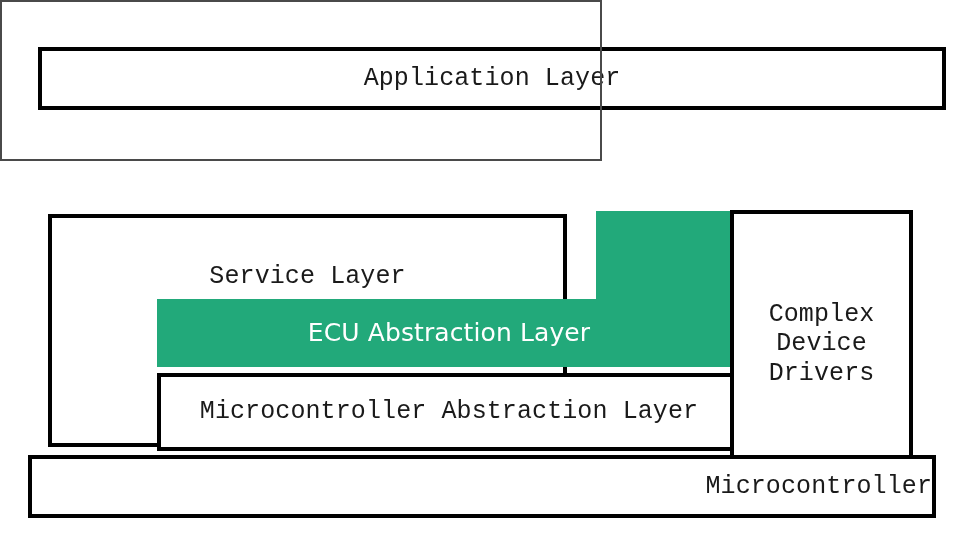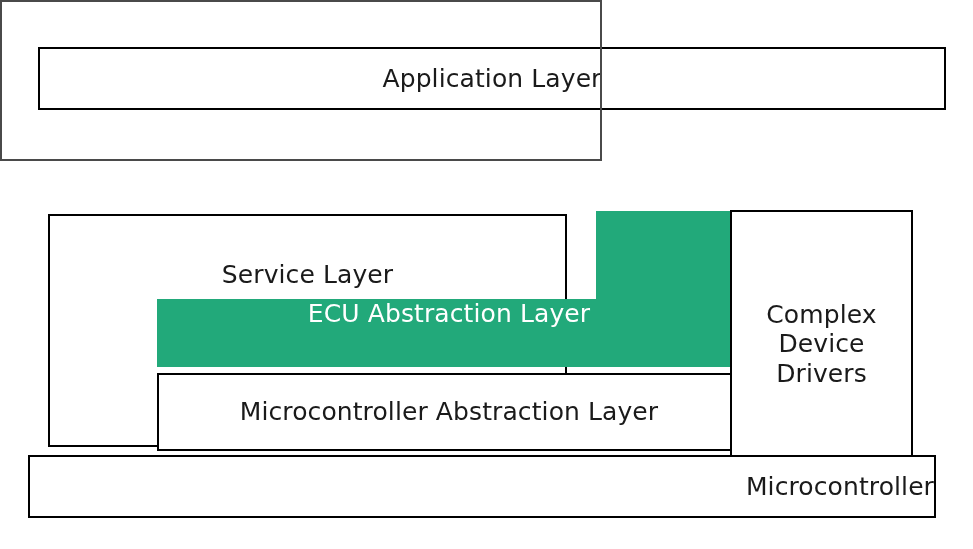--- a/index.html
+++ b/index.html
@@ -15,24 +15,25 @@
     position: relative;
     width: 973px;
     height: 549px;
     background: #ffffff;
     overflow: hidden;
   }
   .box {
     position: absolute;
     box-sizing: border-box;
     background: #ffffff;
-    border: 2px solid #000000;
+    border: 4px solid #000000;
     display: flex;
     align-items: center;
     justify-content: center;
+    font-family: Liberation Mono, monospace;
   }
   .label {
     color: #1a1a1a;
     font-size: 25px;
     line-height: 1.18;
     text-align: center;
     letter-spacing: 0.1px;
     white-space: pre-line;
   }
   
@@ -77,21 +78,21 @@
     width: 145px; height: 90px;
     background: #22a97a;
   }
   
   #ecu-abstraction-layer-box {
     position: absolute;
     left: 157px; top: 299px;
     width: 584px; height: 68px;
     background: #22a97a;
     display: flex;
-    align-items: flex-start;
+    align-items: center;
     justify-content: center;
   }
   #ecu-abstraction-layer-box .label {
     color: #ffffff;
   }
   
   #mcal-box {
     left: 157px; top: 373px;
     width: 584px; height: 78px;
   }

